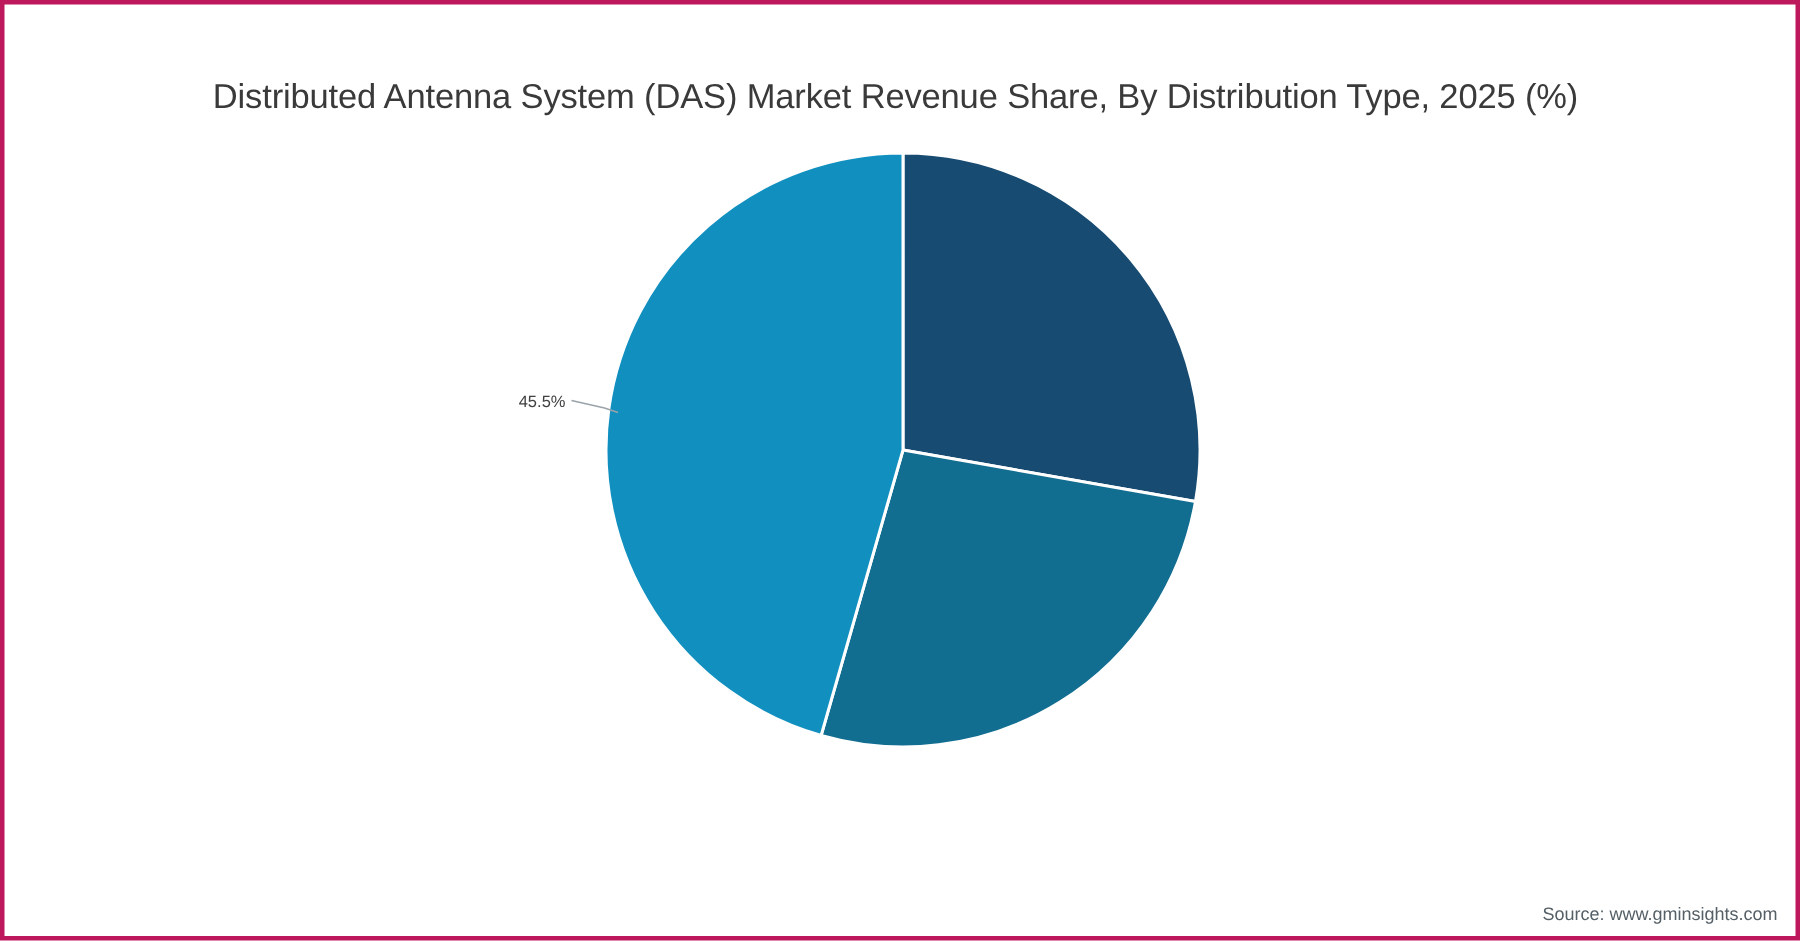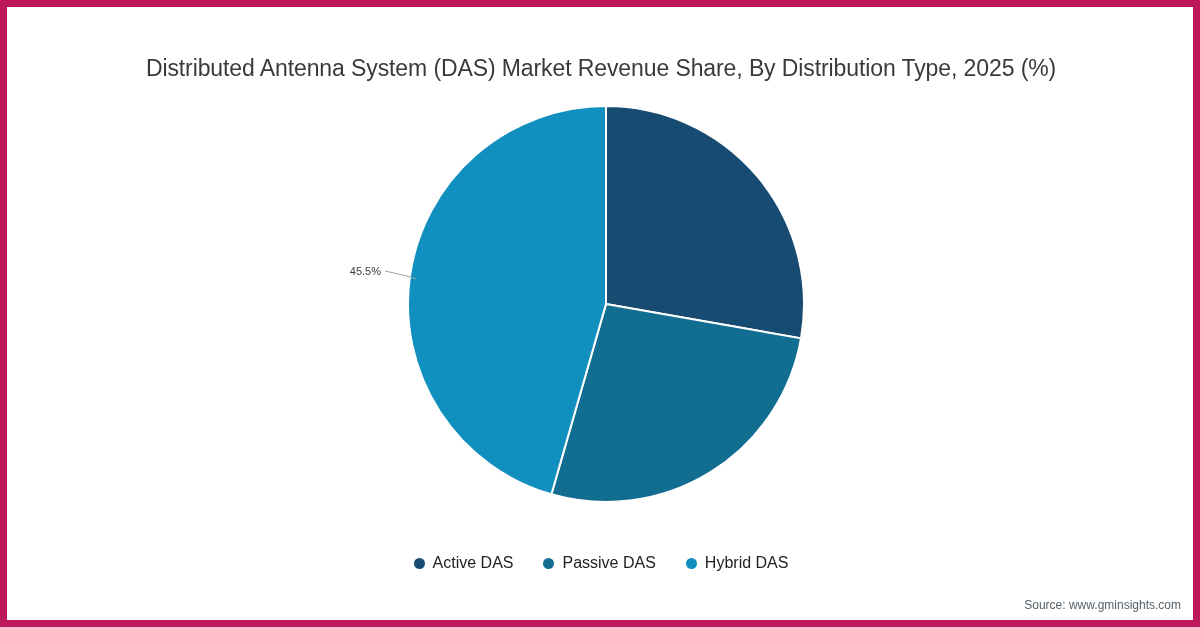--- a/index.html
+++ b/index.html
@@ -11,21 +11,21 @@
     width: 1200px;
     height: 627px;
     font-family: "Liberation Sans", sans-serif;
     overflow: hidden;
   }
   #figure {
     position: relative;
     width: 1200px;
     height: 627px;
     box-sizing: border-box;
-    border: 7px solid #be185d;
+    border: 3px solid #be185d;
     background: #ffffff;
   }
   #chart-title {
     position: absolute;
     left: 0;
     top: 48px;
     width: 1188px;
     text-align: center;
     font-size: 23px;
     font-weight: 400;
@@ -104,30 +104,16 @@
           <path d="M 599 297 L 793.99 331.38 A 198 198 0 0 1 544.42 487.33 Z" fill="#126e90" stroke="#ffffff" stroke-width="2"></path>
           <path d="M 599 297 L 544.42 487.33 A 198 198 0 0 1 599.00 99.00 Z" fill="#1190c0" stroke="#ffffff" stroke-width="2"></path>
         </g>
       <g id="callout-group">
         <polyline id="callout-line" fill="none" stroke="#9aa3a8" stroke-width="1" points="378,264 400,269 409,272"></polyline>
         <text id="callout-text" class="slice-label" x="374" y="268" text-anchor="end">45.5%</text>
       </g>
     </svg>
   </div>
 
-  <div id="legend">
-    <div class="legend-item">
-      <span class="legend-dot" style="background: rgb(23, 75, 113);"></span>
-      <span class="legend-label">Active DAS</span>
-    </div>
-    <div class="legend-item">
-      <span class="legend-dot" style="background: rgb(18, 110, 144);"></span>
-      <span class="legend-label">Passive DAS</span>
-    </div>
-    <div class="legend-item">
-      <span class="legend-dot" style="background: rgb(17, 144, 192);"></span>
-      <span class="legend-label">Hybrid DAS</span>
-    </div>
-  </div>
 
   <div id="source-note">Source: www.gminsights.com</div>
 
 </div>
 
 </body></html>

